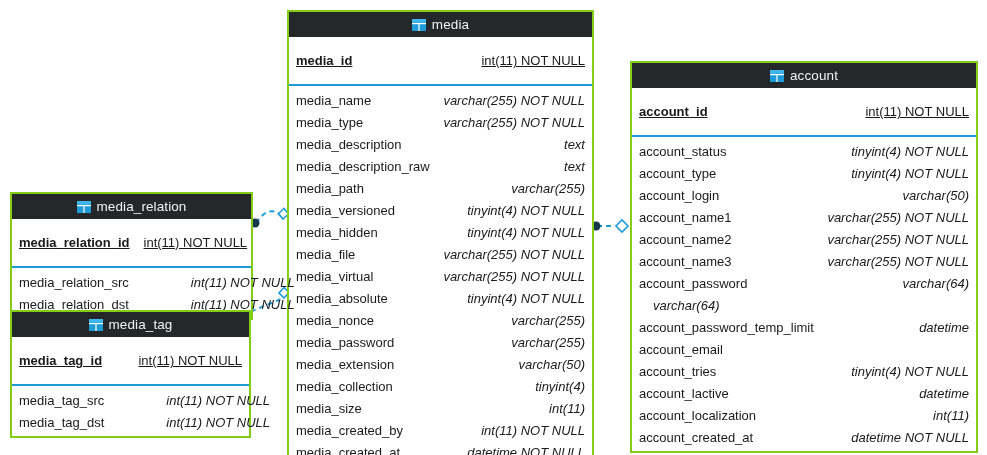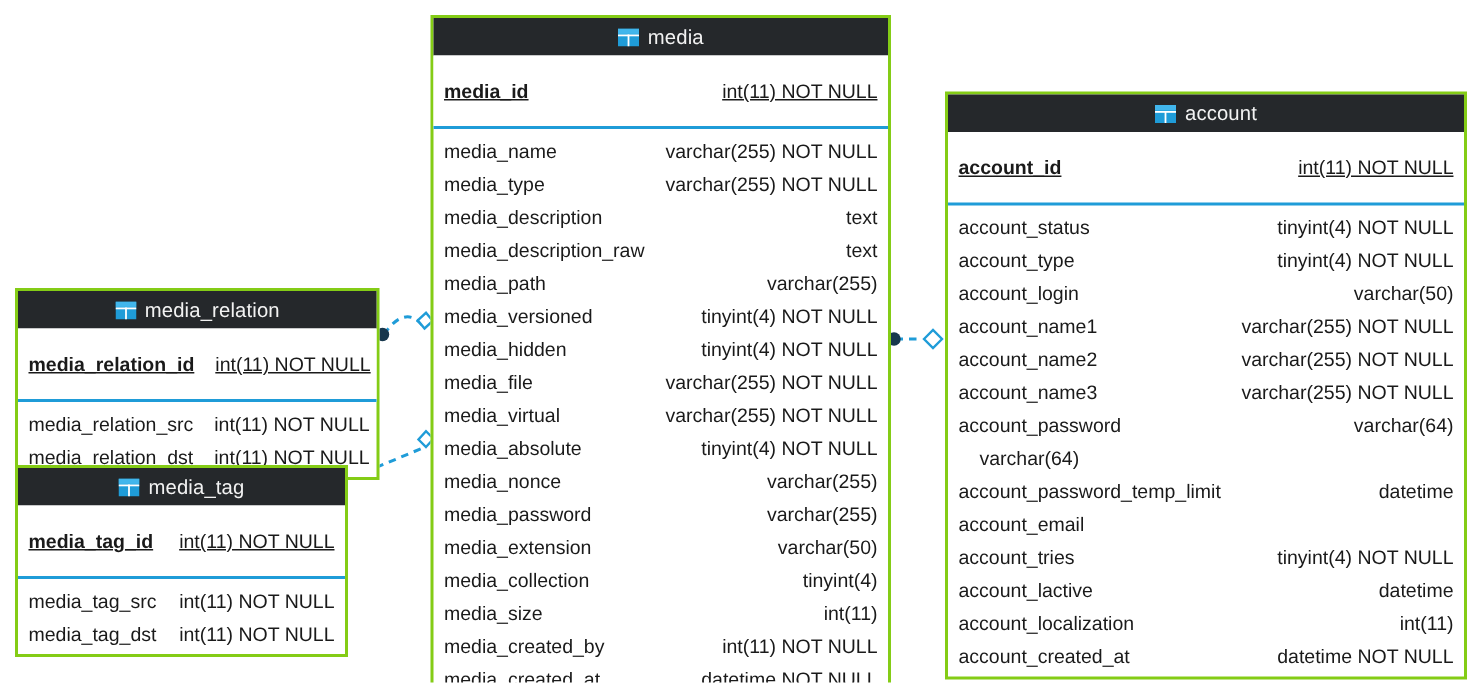--- a/index.html
+++ b/index.html
@@ -92,31 +92,33 @@
 
   .col-row {
     display: flex;
     align-items: center;
     justify-content: space-between;
     padding: 0 7px;
     height: 22px;
     font-size: 13px;
     color: #1a1a1a;
     white-space: nowrap;
+    gap: 48px;
   }
 
   .col-row .col-type {
     margin-left: 14px;
+    font-style: italic;
   }
 
   
   #entity-media        { left: 287px;  top: 10px;  width: 307px; }
   #entity-account      { left: 630px;  top: 44px;  width: 348px; margin-top: 17px; }
   #entity-media_relation { left: 10px; top: 192px; width: 243px; }
-  #entity-media_tag    { left: 10px;  top: 310px; width: 222px; }
+  #entity-media_tag    { left: 10px;  top: 310px; width: 241px; }
 </style>
 </head>
 <body>
 
 <div id="canvas">
 
   <svg id="edges" viewBox="0 0 987 455" width="987" height="455" xmlns="http://www.w3.org/2000/svg">
 
     <g>
       <path d="M 256 223 C 266 208, 276 208, 283 219" fill="none" stroke="#1f9cd8" stroke-width="2" stroke-dasharray="5,4"></path>

